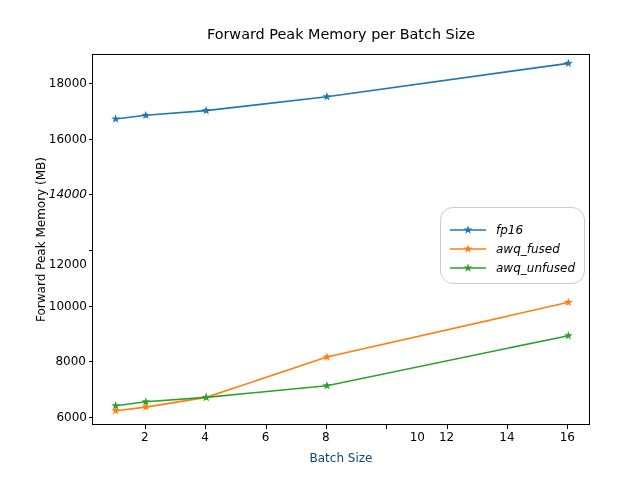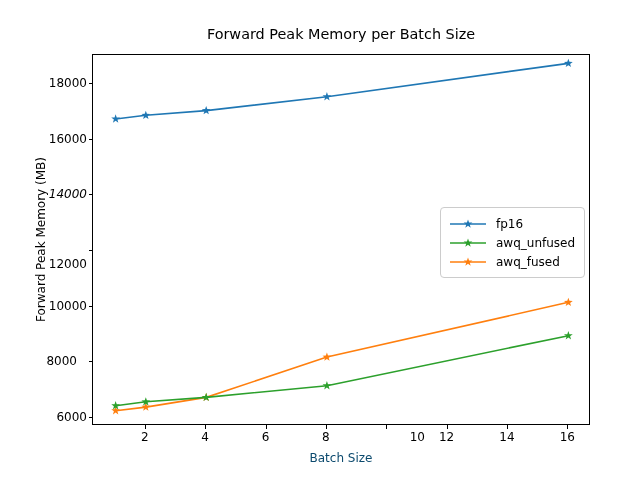--- a/index.html
+++ b/index.html
@@ -103,24 +103,25 @@
     text-align: center;
     font-size: 12px;
     color: #000000;
     white-space: nowrap;
   }
   #legend {
     position: absolute;
     left: 428px;
     top: 207px;
     border: 1px solid #cccccc;
-    border-radius: 4px;
-    background: #ffffff;
-    padding: 6px 9px 6px 8px;
+    border-radius: 13px;
+    background: #ffffff;
+    padding: 12px 9px 6px 8px;
     box-sizing: border-box;
+    font-style: italic;
   }
   .legend-row {
     display: flex;
     align-items: center;
     height: 19px;
   }
   .legend-swatch {
     width: 38px;
     height: 14px;
     position: relative;
@@ -141,21 +142,21 @@
 
 <div id="figure">
 
   <div id="chart-title">Forward Peak Memory per Batch Size</div>
 
   <div id="ylabel">Forward Peak Memory (MB)</div>
   <div id="xlabel">Batch Size</div>
 
   <div id="ytick-labels">
       <div class="ytick-label" style="top: 416.663px; left: 11px;">6000</div>
-      <div class="ytick-label" style="top: 361.082px; left: 1px;">8000</div>
+      <div class="ytick-label" style="top: 361.082px; left: 10px;">8000</div>
       <div class="ytick-label" style="top: 305.502px; left: 11px;">10000</div>
       <div class="ytick-label" style="top: 264px; left: 11px;">12000</div>
       <div class="ytick-label" style="top: 194.341px; left: 11px; font-style: italic;">14000</div>
       <div class="ytick-label" style="top: 138.76px; left: 11px;">16000</div>
       <div class="ytick-label" style="top: 83.1798px; left: 11px;">18000</div>
     </div>
   <div id="ytick-marks">
       <div class="ytick-mark" style="top: 416.663px; left: 76.5px;"></div>
       <div class="ytick-mark" style="top: 361.082px; left: 76.5px;"></div>
       <div class="ytick-mark" style="top: 305.502px; left: 76.5px;"></div>
@@ -220,30 +221,30 @@
           <svg width="38" height="14" viewBox="0 0 38 14">
             <line x1="1" y1="7" x2="37" y2="7" stroke="#1f77b4" stroke-width="1.6"></line>
             <polygon points="19.00,2.40 20.08,5.51 23.37,5.58 20.75,7.57 21.70,10.72 19.00,8.84 16.30,10.72 17.25,7.57 14.63,5.58 17.92,5.51" fill="#1f77b4"></polygon>
           </svg>
         </span>
         <span class="legend-label">fp16</span>
       </div>
       <div class="legend-row">
         <span class="legend-swatch">
           <svg width="38" height="14" viewBox="0 0 38 14">
+            <line x1="1" y1="7" x2="37" y2="7" stroke="#ff7f0e" stroke-width="1.6"></line>
+            <polygon points="19.00,2.40 20.08,5.51 23.37,5.58 20.75,7.57 21.70,10.72 19.00,8.84 16.30,10.72 17.25,7.57 14.63,5.58 17.92,5.51" fill="#ff7f0e"></polygon>
+          </svg>
+        </span>
+        <span class="legend-label">awq_fused</span>
+      </div>
+      <div class="legend-row">
+        <span class="legend-swatch">
+          <svg width="38" height="14" viewBox="0 0 38 14">
             <line x1="1" y1="7" x2="37" y2="7" stroke="#2ca02c" stroke-width="1.6"></line>
             <polygon points="19.00,2.40 20.08,5.51 23.37,5.58 20.75,7.57 21.70,10.72 19.00,8.84 16.30,10.72 17.25,7.57 14.63,5.58 17.92,5.51" fill="#2ca02c"></polygon>
           </svg>
         </span>
         <span class="legend-label">awq_unfused</span>
       </div>
-      <div class="legend-row">
-        <span class="legend-swatch">
-          <svg width="38" height="14" viewBox="0 0 38 14">
-            <line x1="1" y1="7" x2="37" y2="7" stroke="#ff7f0e" stroke-width="1.6"></line>
-            <polygon points="19.00,2.40 20.08,5.51 23.37,5.58 20.75,7.57 21.70,10.72 19.00,8.84 16.30,10.72 17.25,7.57 14.63,5.58 17.92,5.51" fill="#ff7f0e"></polygon>
-          </svg>
-        </span>
-        <span class="legend-label">awq_fused</span>
-      </div>
     </div>
 
 </div>
 
 </body></html>

